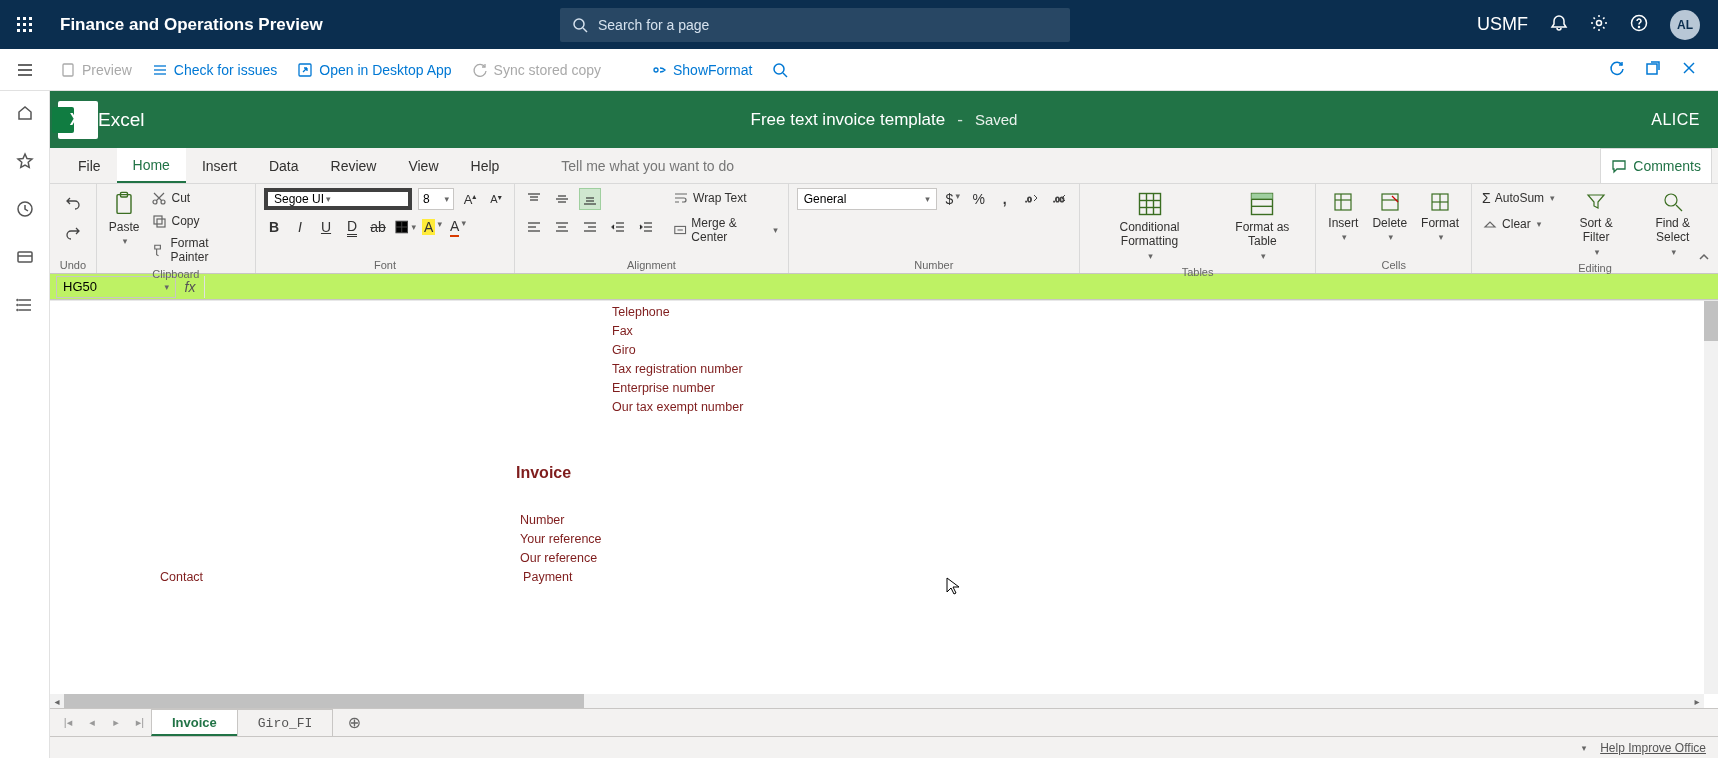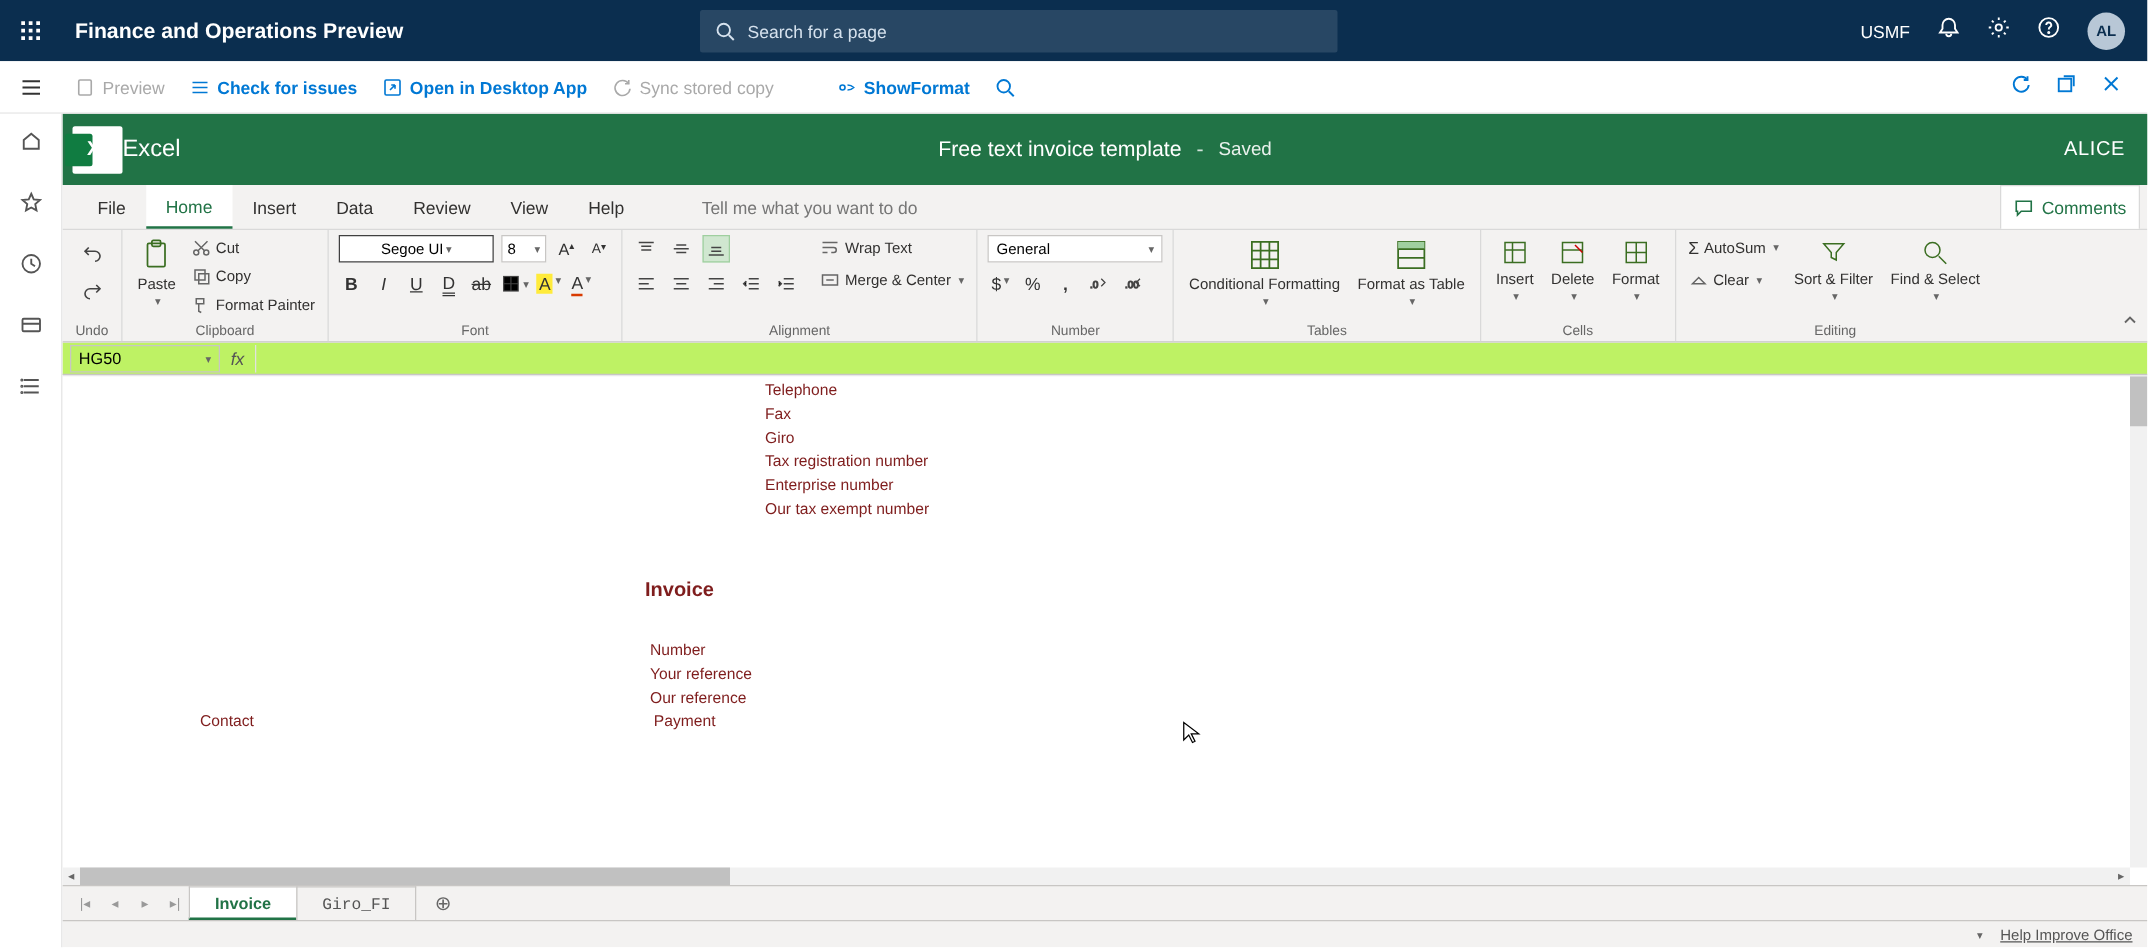--- a/index.html
+++ b/index.html
@@ -8,32 +8,32 @@
 
 .d365-header { height: 49px; background: #0b2e4f; display: flex; align-items: center; color: #fff; }
 .waffle { width: 50px; display: flex; align-items: center; justify-content: center; }
 .waffle svg { fill: #fff; }
 .app-title { font-size: 17px; font-weight: 600; margin-left: 10px; }
 .search-wrap { margin-left: auto; margin-right: auto; position: absolute; left: 560px; }
 .search-box { width: 510px; height: 34px; background: rgba(255,255,255,0.12); border-radius: 2px; display: flex; align-items: center; padding: 0 12px; color: #d6e2ee; }
 .search-box svg { stroke: #d6e2ee; margin-right: 10px; }
 .search-box span { font-size: 14px; }
 .header-right { margin-left: auto; display: flex; align-items: center; gap: 22px; padding-right: 18px; }
-.header-right .company { font-size: 14px; }
+.header-right .company { font-size: 18px; }
 .header-icon svg { stroke: #fff; fill: none; }
 .avatar { width: 30px; height: 30px; border-radius: 50%; background: #b8c7d6; color: #0b2e4f; display: flex; align-items: center; justify-content: center; font-size: 12px; font-weight: 600; }
 
 
 .secondary-bar { height: 42px; display: flex; align-items: center; border-bottom: 1px solid #e1e1e1; background: #fff; }
 .hamburger { width: 50px; display:flex; justify-content:center; cursor:pointer; }
 .hamburger svg { stroke:#333; }
 .sec-item { display: flex; align-items: center; gap: 6px; padding: 0 10px; height: 100%; font-size: 14px; color: #323130; cursor: pointer; }
 .sec-item.disabled { color: #a9a9a9; }
 .sec-item svg { stroke: currentColor; fill: none; }
-.sec-item.blue { color: #0078d4; font-weight: bold; }
+.sec-item.blue { color: #0078d4; }
 .sec-right { margin-left: auto; display: flex; align-items: center; gap: 18px; padding-right: 20px; }
 .sec-right svg { stroke: #0078d4; fill:none; }
 
 
 .layout { display: flex; height: calc(100% - 49px - 42px); }
 .left-rail { width: 50px; border-right: 1px solid #e1e1e1; display: flex; flex-direction: column; align-items: center; padding-top: 13px; gap: 26px; background:#fff;}
 .left-rail .rail-btn svg { stroke: #555; fill: none; }
 
 
 .main { flex: 1; display: flex; flex-direction: column; overflow:hidden; }
@@ -58,21 +58,21 @@
 
 .ribbon { height: 90px; background: #f3f2f1; display: flex; border-bottom: 1px solid #c8c6c4; position:relative;}
 .rgroup { border-right: 1px solid #d9d9d9; padding: 4px 8px 2px; display: flex; flex-direction: column; justify-content: space-between; }
 .rgroup .label { text-align: center; font-size: 11px; color: #666; padding-top:2px;}
 .rgroup .controls { display: flex; align-items: flex-start; gap: 6px; flex:1;}
 .small-btn { font-size: 12px; color: #323130; display: flex; align-items: center; gap: 4px; padding: 2px 2px; cursor:pointer;}
 .small-btn svg { stroke: #666; fill: none; }
 .vstack { display: flex; flex-direction: column; gap: 3px; }
 .big-btn { display:flex; flex-direction:column; align-items:center; gap:2px; font-size:12px; color:#323130; padding:2px 4px; cursor:pointer; text-align:center; line-height:1.2;}
 .big-btn svg{stroke:#3b6e22; fill:none;}
-.font-select { width: 124px; height: 22px; border: 1px solid #404040; background: #fff; font-size: 12px; padding: 0 6px; display:flex; align-items:center; justify-content:center;}
+.font-select { width: 148px; height: 22px; border: 4px solid #404040; background: #fff; font-size: 12px; padding: 0 6px; display:flex; align-items:center; justify-content:flex-start;}
 .size-select { width: 36px; height: 22px; border: 1px solid #c8c6c4; background: #fff; font-size: 12px; padding: 0 4px; display:flex; align-items:center; justify-content:space-between;}
 .icon-row { display: flex; gap: 6px; align-items:center;}
 .icon-sq { width: 22px; height: 22px; display:flex; align-items:center; justify-content:center; cursor:pointer;}
 .icon-sq.active{background:#d0e7d0; border:1px solid #9fcf9f;}
 .icon-sq svg{stroke:#444;}
 .caret{font-size:9px; color:#666; margin-left:2px;}
 .num-select{width:140px; height:22px; border:1px solid #c8c6c4; background:#fff; font-size:12px; padding:0 6px; display:flex; align-items:center; justify-content:space-between;}
 .collapse-ribbon{position:absolute; right:6px; bottom:4px; cursor:pointer;}
 
 
@@ -473,21 +473,21 @@
                 </svg>
                 <span>Merge &amp; Center</span>
                 <span class="caret">▾</span>
               </div>
           </div>
         </div>
         <div class="label">Alignment</div>
       </div>
 
       <div class="rgroup">
-        <div class="controls" style="flex-direction:column; gap:6px;">
+        <div class="controls" style="flex-direction:row; gap:6px;">
           <div class="num-select">
               <span>General</span>
               <span class="caret">▾</span>
             </div>
           <div class="icon-row">
             <span class="font-style-btn">$<span class="caret">▾</span></span>
             <span class="font-style-btn">%</span>
             <span class="font-style-btn">
                 <b>,</b>
               </span>

